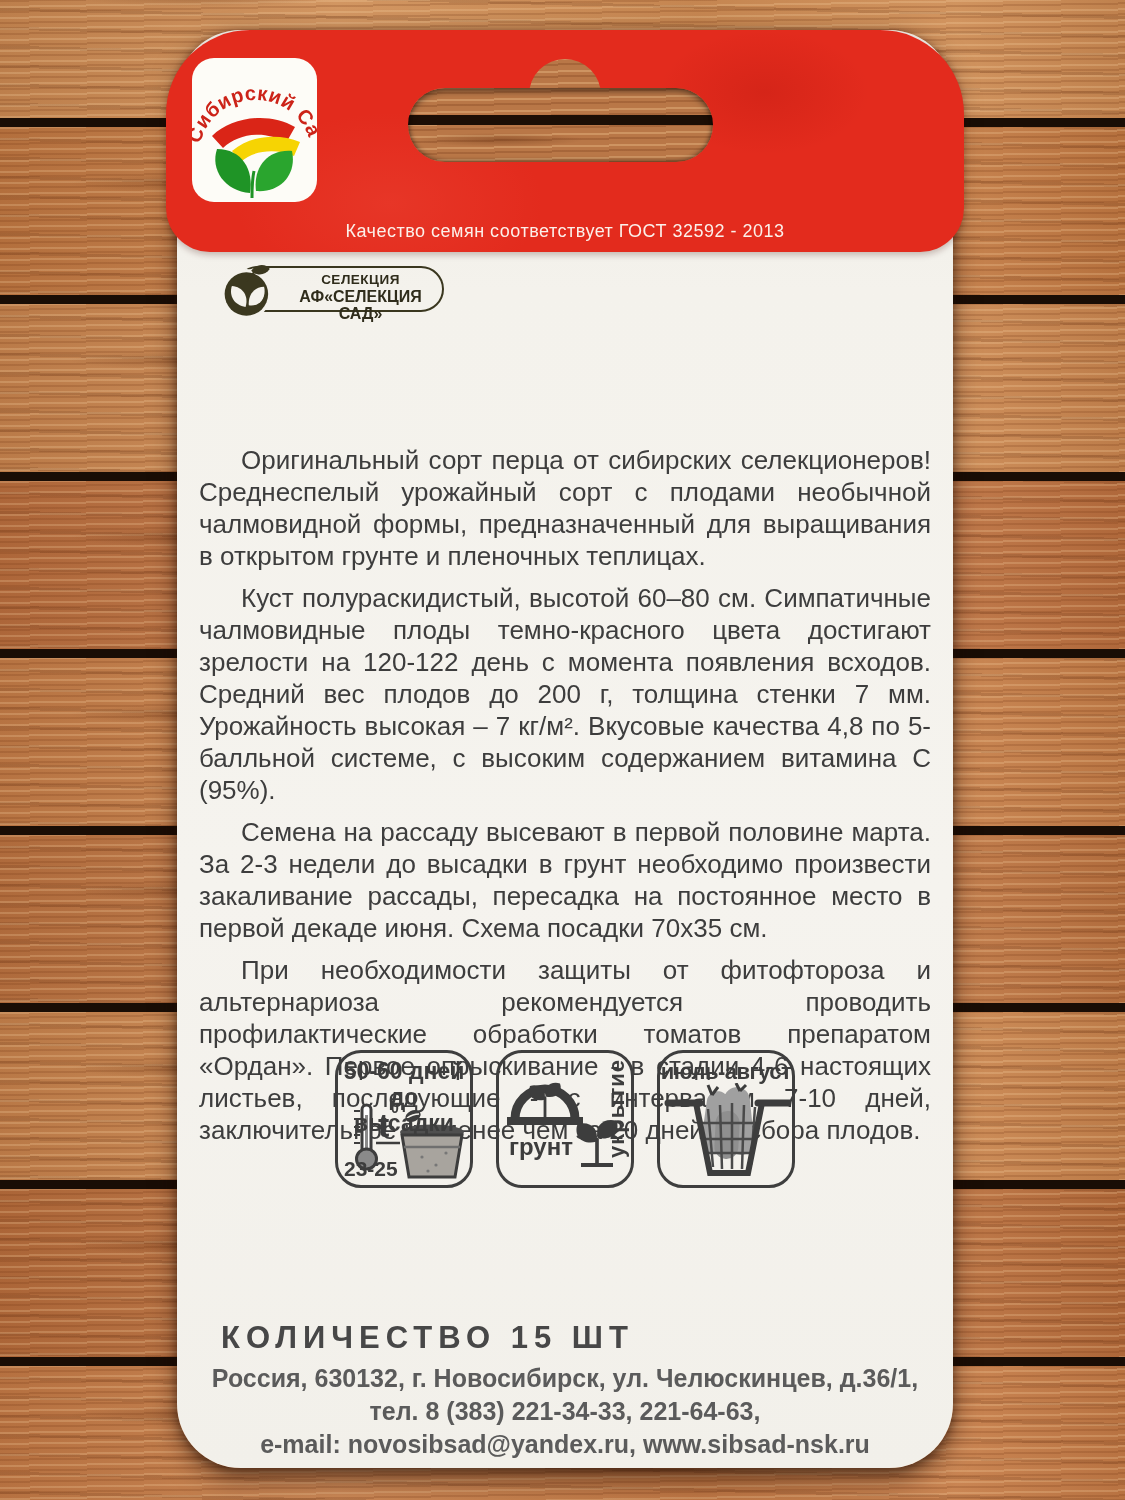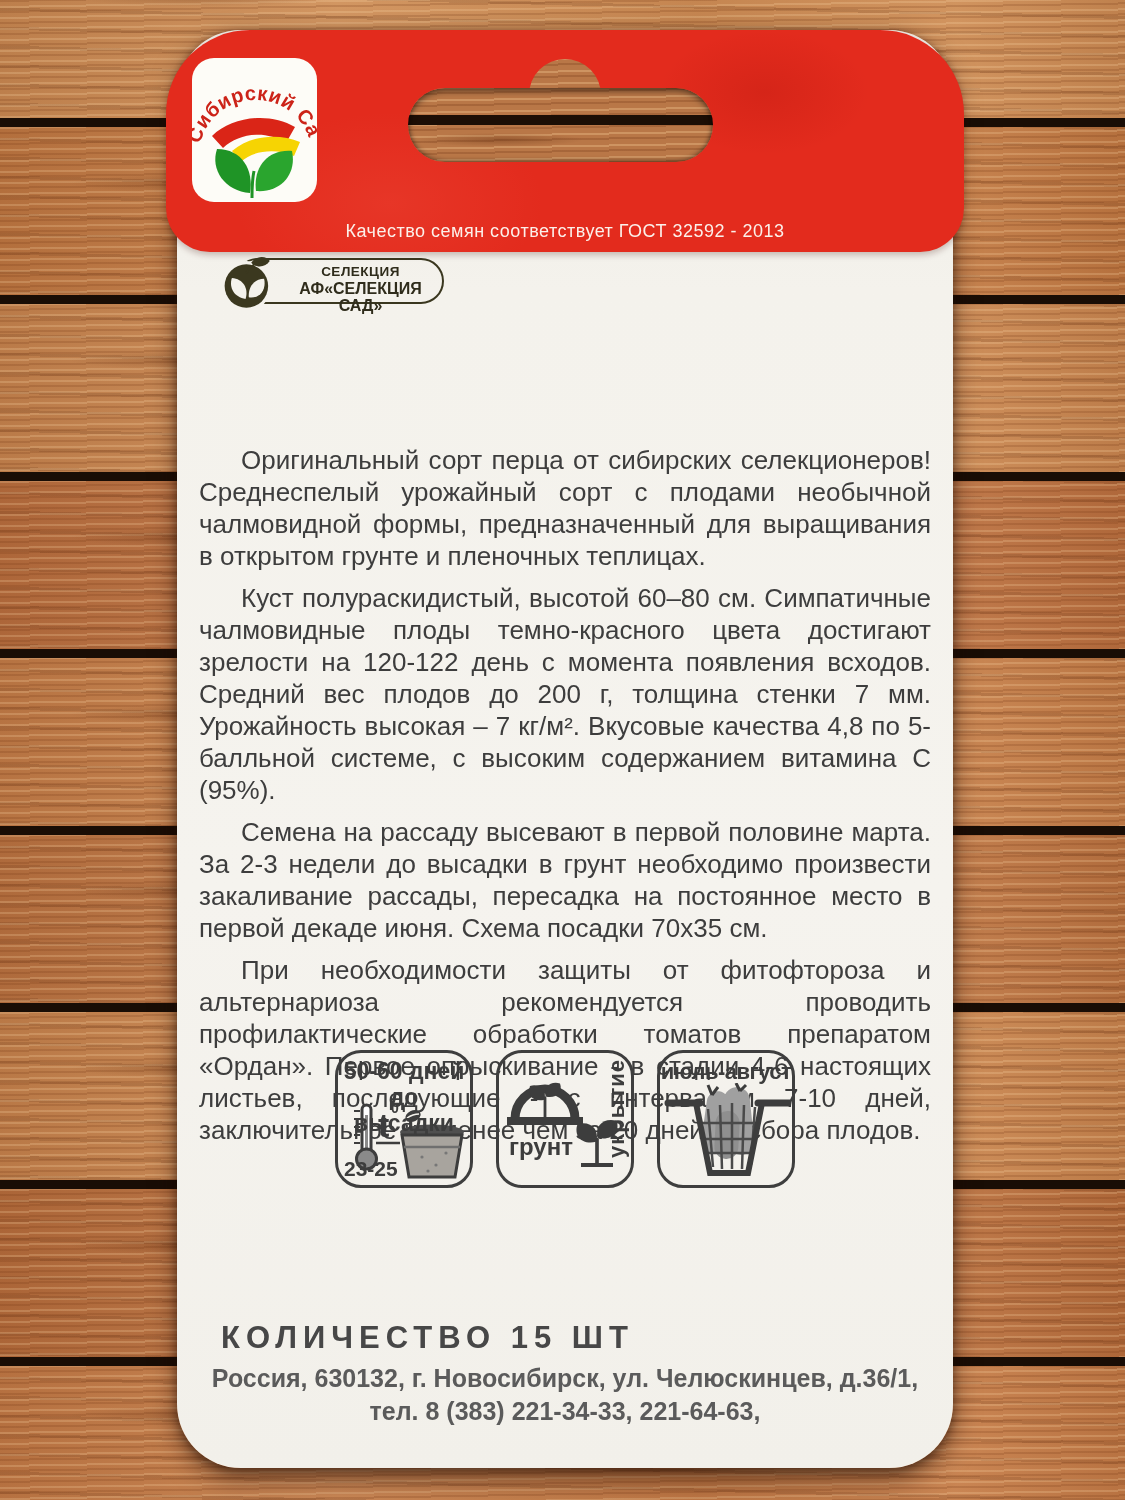--- a/index.html
+++ b/index.html
@@ -48,21 +48,21 @@
     background-image:
       linear-gradient(180deg, rgba(0,0,0,0) 0 27px, #1c0e05 27px 37px, rgba(0,0,0,0) 37px),
       radial-gradient(120px 10px at 30% 70%, rgba(90,40,12,.35), transparent 70%),
       repeating-linear-gradient(179deg, rgba(255,215,160,.30) 0 2px, rgba(0,0,0,0) 2px 5px, rgba(110,50,18,.25) 5px 7px, rgba(0,0,0,0) 7px 12px);
     box-shadow:inset 0 3px 6px rgba(0,0,0,.5), inset 0 -2px 4px rgba(0,0,0,.3);}
   .brand-box{position:absolute;left:26px;top:28px;width:125px;height:144px;
     background:#fdfcf7;border-radius:22px;}
   .quality{position:absolute;left:0;right:0;bottom:10px;text-align:center;
     color:#fcf0ea;font-size:18px;letter-spacing:.5px;}
   
-  .sel-badge{position:absolute;left:58px;top:228px;width:205px;height:42px;
+  .sel-badge{position:absolute;left:58px;top:236px;width:205px;height:42px;
     border:2.5px solid #3a371f;border-radius:24px;text-decoration:underline;}
   .sel-emblem{position:absolute;left:-18px;top:-7px;width:58px;height:58px;}
   .sel-text{position:absolute;left:44px;right:2px;top:3px;text-align:center;
     color:#2f2c1b;font-weight:bold;line-height:17px;}
   .sel-l1{font-size:13.5px;letter-spacing:.5px;}
   .sel-l2{font-size:16px;}
   
   .title{position:absolute;left:0;right:0;top:310px;text-align:center;color:#1a1a1a;}
   .title .cat{font-size:38px;font-weight:bold;line-height:46px;}
   .title .var{font-size:50px;font-weight:bold;line-height:58px;}
@@ -220,16 +220,17 @@
           <path d="M8 20 H40 M98 20 H130" stroke="#3d3d3d" stroke-width="7" stroke-linecap="round"></path>
         </svg>
         <div class="ic-txt i4-period">июль-август</div>
       </div>
     </div>
 
     <div class="qty">КОЛИЧЕСТВО 15 ШТ</div>
     <div class="addr">
       <div>Россия, 630132, г. Новосибирск, ул. Челюскинцев, д.36/1,</div>
       <div>тел. 8 (383) 221-34-33, 221-64-63,</div>
+      <div>e-mail: novosibsad@yandex.ru, www.sibsad-nsk.ru</div>
     </div>
 
   </div>
 </div>
 
 </body></html>

